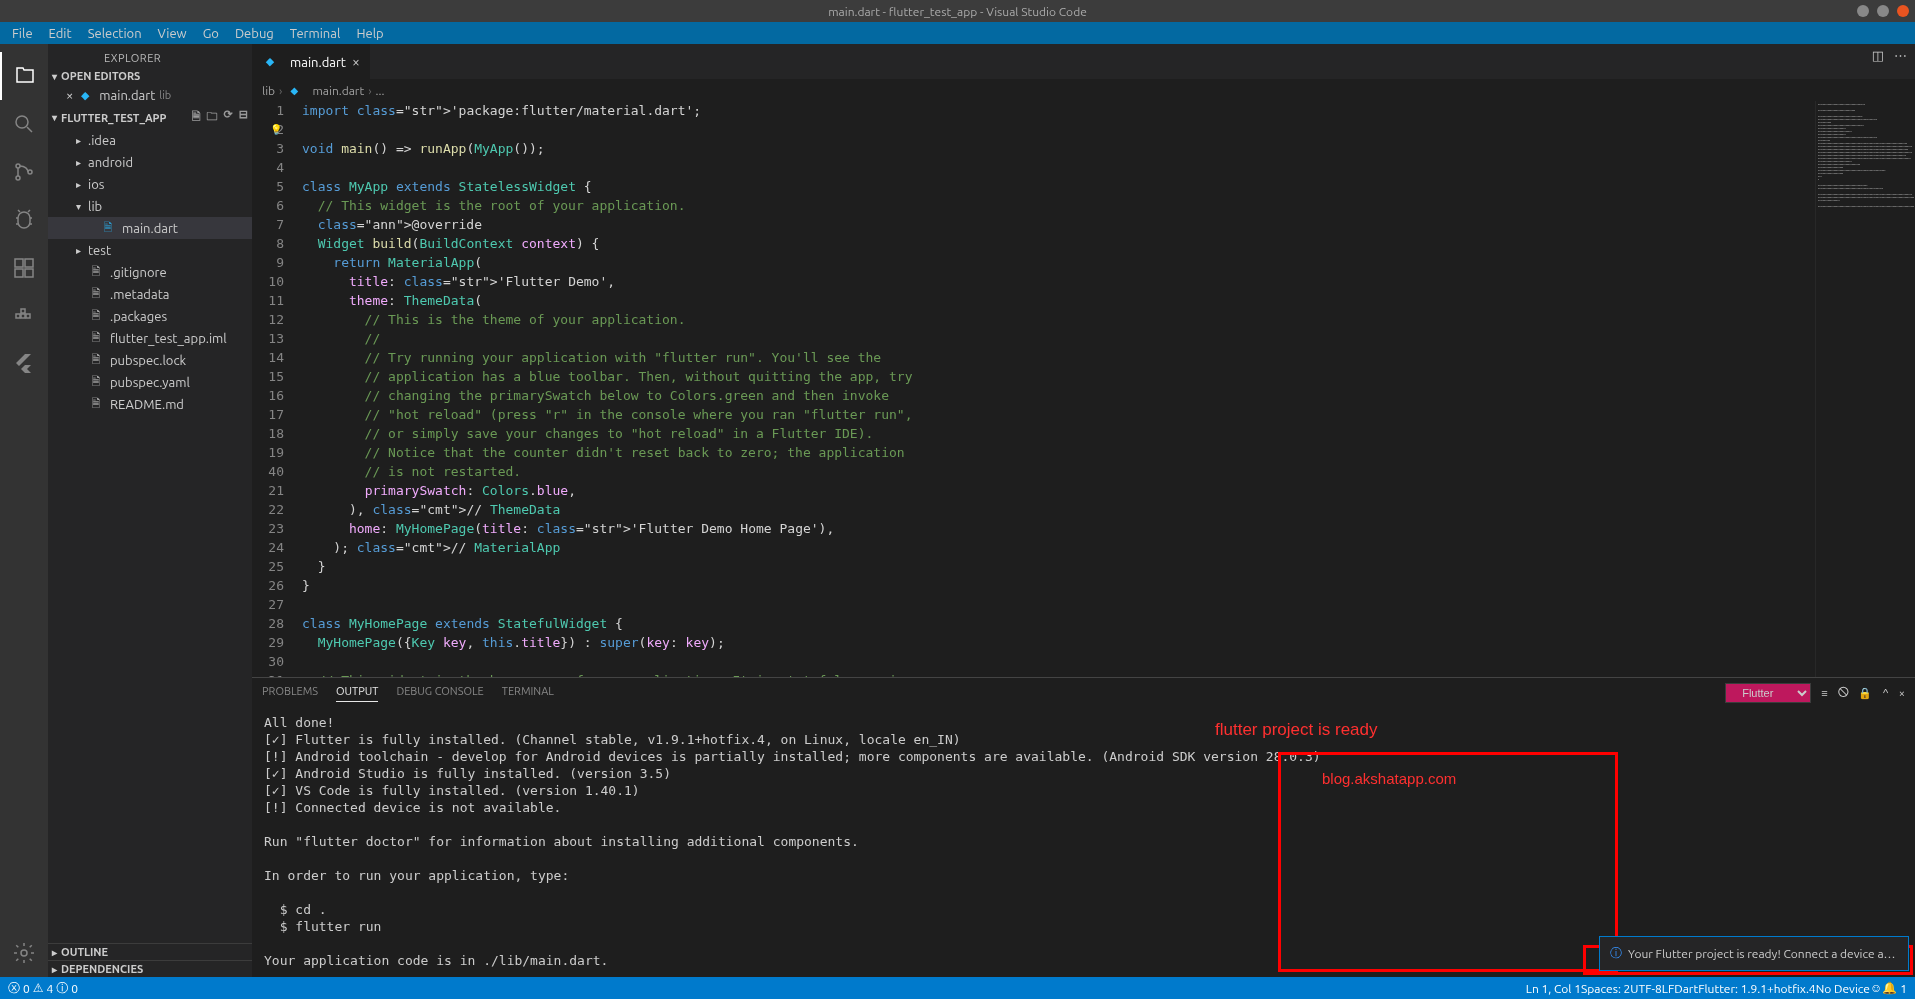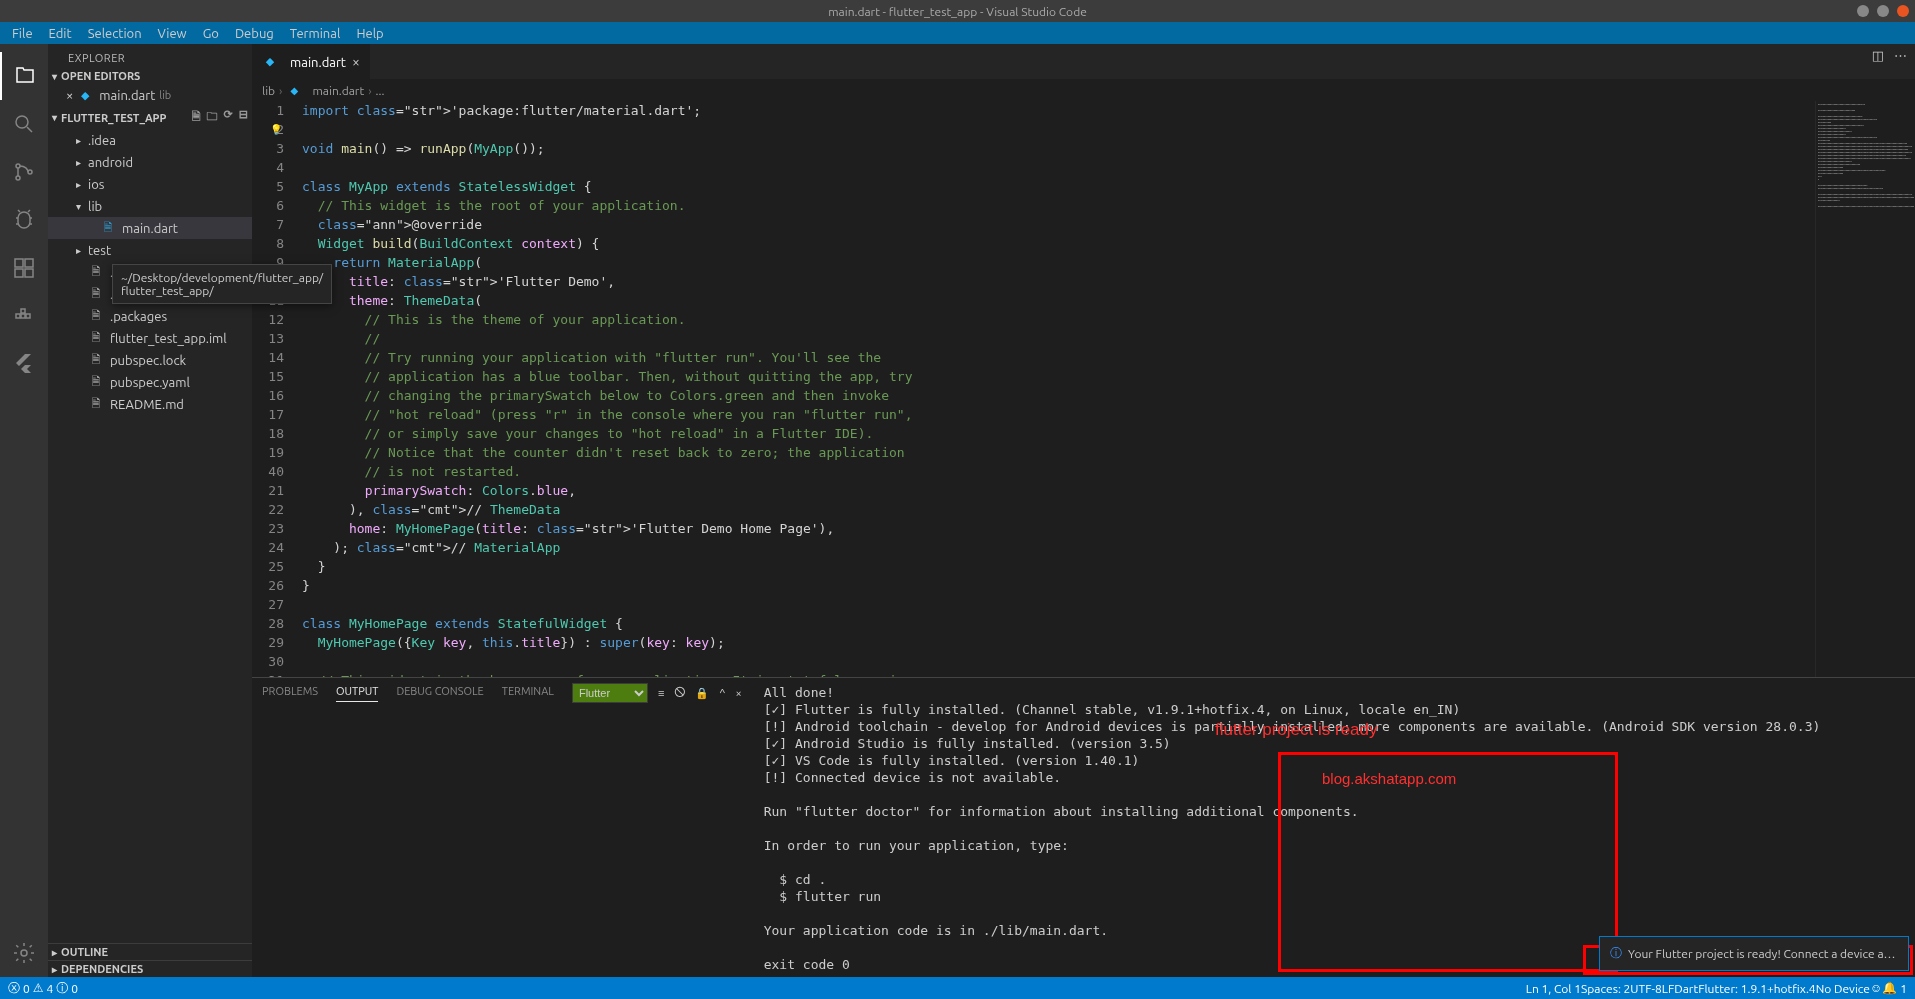--- a/index.html
+++ b/index.html
@@ -17,21 +17,21 @@
 
 .main-area { display: flex; height: calc(100% - 22px - 22px - 22px); }
 
 .activitybar { width: 48px; background: #333333; display: flex; flex-direction: column; align-items: center; padding-top: 8px; }
 .activity-icon { width: 48px; height: 48px; display: flex; align-items: center; justify-content: center; color: #858585; cursor: pointer; }
 .activity-icon.active { color: #fff; border-left: 2px solid #fff; }
 .activity-icon svg { width: 24px; height: 24px; }
 .activity-spacer { flex: 1; }
 
 .sidebar { width: 204px; background: #252526; color: #ccc; font-size: 12px; overflow: hidden; display: flex; flex-direction: column; }
-.sidebar-title { padding: 8px 20px 4px; font-size: 11px; color: #bbb; letter-spacing: 0.5px; }
+.sidebar-title { padding: 8px 20px 4px; font-size: 11px; color: #bbb; letter-spacing: 0.5px; margin-left: 36px; }
 .sidebar-section-header { display: flex; align-items: center; padding: 2px 4px; font-size: 11px; font-weight: bold; color: #ccc; cursor: pointer; }
 .sidebar-section-header .chevron { margin-right: 4px; font-size: 10px; }
 .sidebar-actions { margin-left: auto; display: flex; gap: 6px; opacity: 0.7; }
 .open-editor-item, .tree-item { display: flex; align-items: center; padding: 2px 0 2px 18px; font-size: 13px; cursor: pointer; height: 22px; }
 .tree-item { padding-left: 14px; }
 .tree-item.indent1 { padding-left: 28px; }
 .tree-item.indent2 { padding-left: 40px; }
 .tree-item.selected { background: #37373d; }
 .file-icon { width: 16px; height: 16px; margin-right: 6px; display: inline-flex; align-items: center; justify-content: center; font-size: 11px; }
 .tree-chevron { width: 12px; font-size: 10px; color: #ccc; }
@@ -58,26 +58,26 @@
 
 .kw { color: #569cd6; }
 .cls { color: #4ec9b0; }
 .fn { color: #dcdcaa; }
 .cmt { color: #6a9955; }
 .var { color: #f0abfc; }
 .bulb { color: #ffcc00; position: absolute; left: 18px; }
 
 .tooltip { position: absolute; background: #252526; border: 1px solid #454545; padding: 6px 8px; font-size: 12px; color: #ccc; z-index: 100; font-family: 'Ubuntu', sans-serif; box-shadow: 0 2px 8px rgba(0,0,0,0.5); }
 
-.panel-area { height: 300px; background: #1e1e1e; border-top: 1px solid #444; display: flex; position: relative; }
+.panel-area { height: 300px; background: #1e1e1e; border-top: 1px solid #444; display: flex; flex-direction: column; position: relative; }
 .panel-tabs { height: 30px; display: flex; align-items: center; padding: 0 10px; font-size: 11px; color: #888; gap: 18px; }
 .panel-tab { cursor: pointer; padding-bottom: 4px; }
 .panel-tab.active { color: #e7e7e7; border-bottom: 1px solid #e7e7e7; }
 .panel-tab-right { margin-left: auto; display: flex; align-items: center; gap: 10px; }
-.panel-select { background: #4d7c0f; border: 1px solid #3c3c3c; color: #ccc; font-size: 11px; padding: 2px 20px 2px 2px; }
+.panel-select { background: #be185d; border: 1px solid #3c3c3c; color: #ccc; font-size: 11px; padding: 2px 20px 2px 12px; }
 .panel-content { flex: 1; padding: 6px 12px; font-family: 'Consolas', monospace; font-size: 13px; line-height: 17px; color: #ccc; overflow: auto; white-space: pre; }
 
 .annotation-ready { position: absolute; color: #ff3030; font-size: 17px; font-family: sans-serif; }
 .annotation-blog { position: absolute; color: #ff3030; font-size: 15px; font-family: sans-serif; }
 .red-box { position: absolute; border: 3px solid #ff0000; pointer-events: none; }
 
 .toast { position: absolute; bottom: 6px; right: 6px; background: #252526; border: 1px solid #007acc; color: #ccc; font-size: 12px; padding: 8px 10px; display: flex; align-items: center; gap: 6px; width: 310px; z-index: 50; }
 .toast-icon { color: #3794ff; }
 
 .statusbar { height: 22px; background: #007acc; color: #fff; display: flex; align-items: center; font-size: 12px; padding: 0 8px; }
@@ -396,24 +396,20 @@
         <div class="red-box" style="top:74px; left:1026px; width:340px; height:220px;"></div>
         <div class="red-box" style="bottom:2px; right:2px; width:330px; height:30px;"></div>
 
         <div class="toast">
           <span class="toast-icon">ⓘ</span>
           <span style="white-space:nowrap;overflow:hidden;text-overflow:ellipsis;">Your Flutter project is ready! Connect a device and press F5 to start …</span>
         </div>
       </div>
     </div>
 
-    <div class="tooltip" style="top:220px; left:-140px;">
-      <div>~/Desktop/development/flutter_app/</div>
-      <div>flutter_test_app/</div>
-    </div>
   </div>
 </div>
 
 <div class="statusbar">
   <div class="status-left">
     <div class="status-item">
       <span>ⓧ</span>
         <span>0</span>
       <span>⚠</span>
         <span>4</span>

